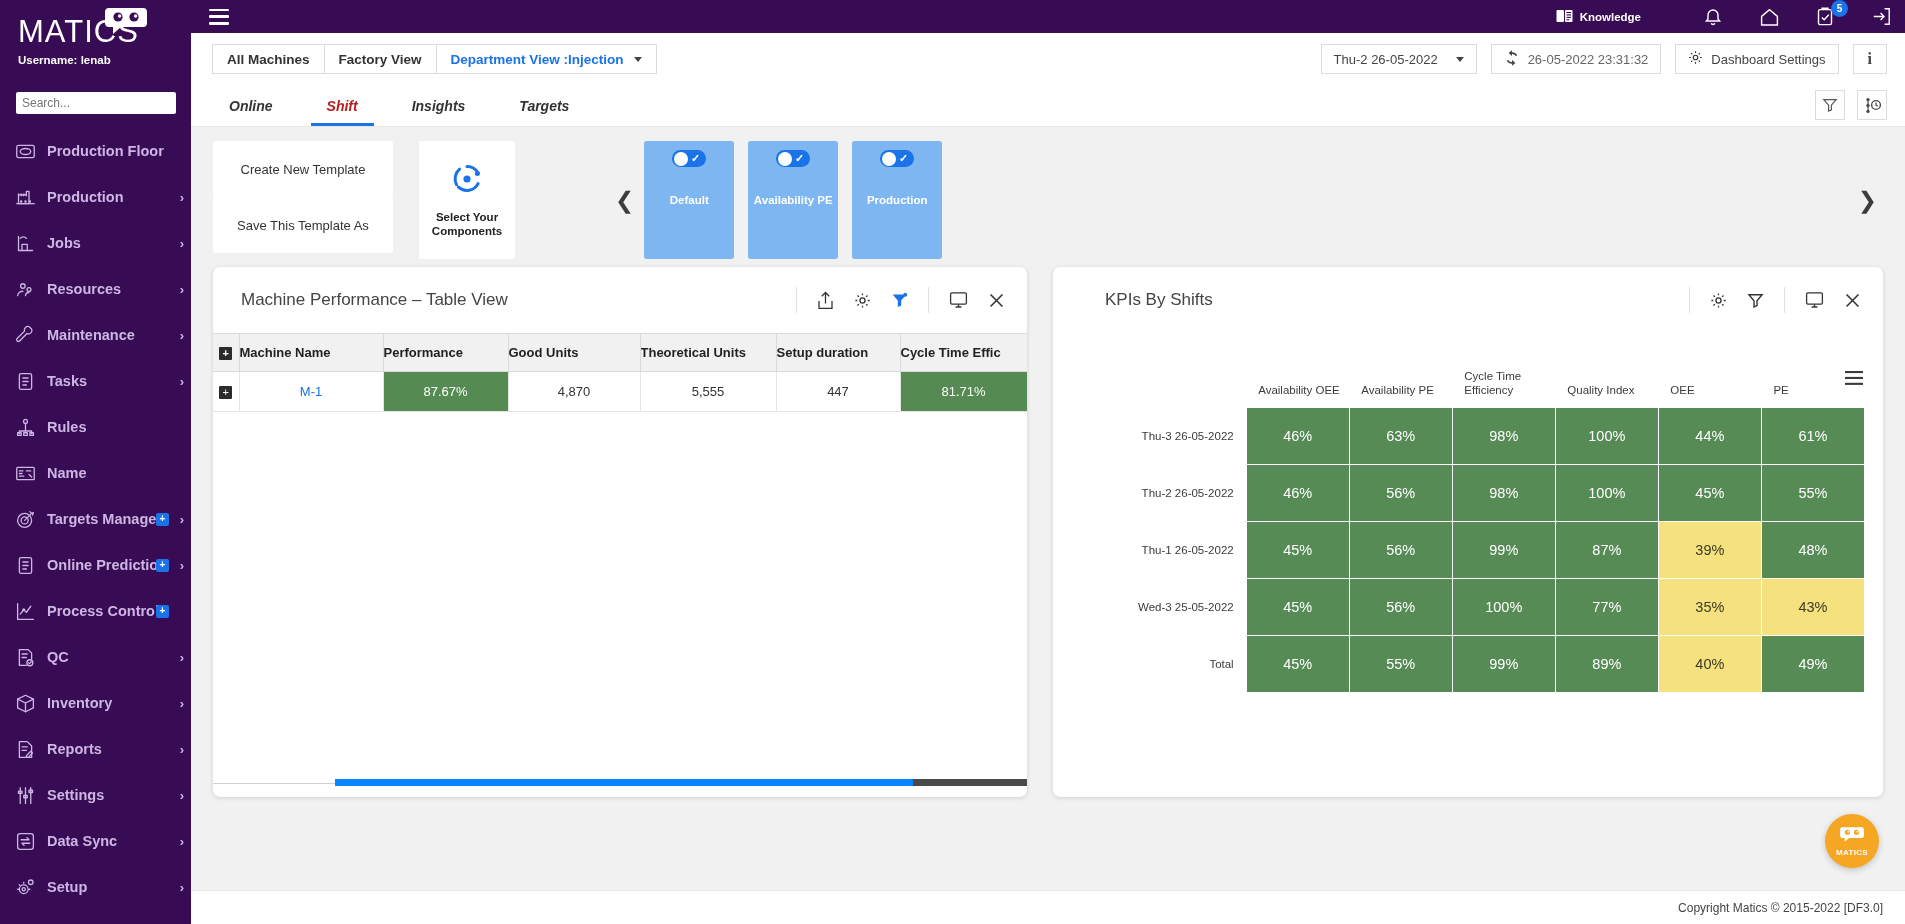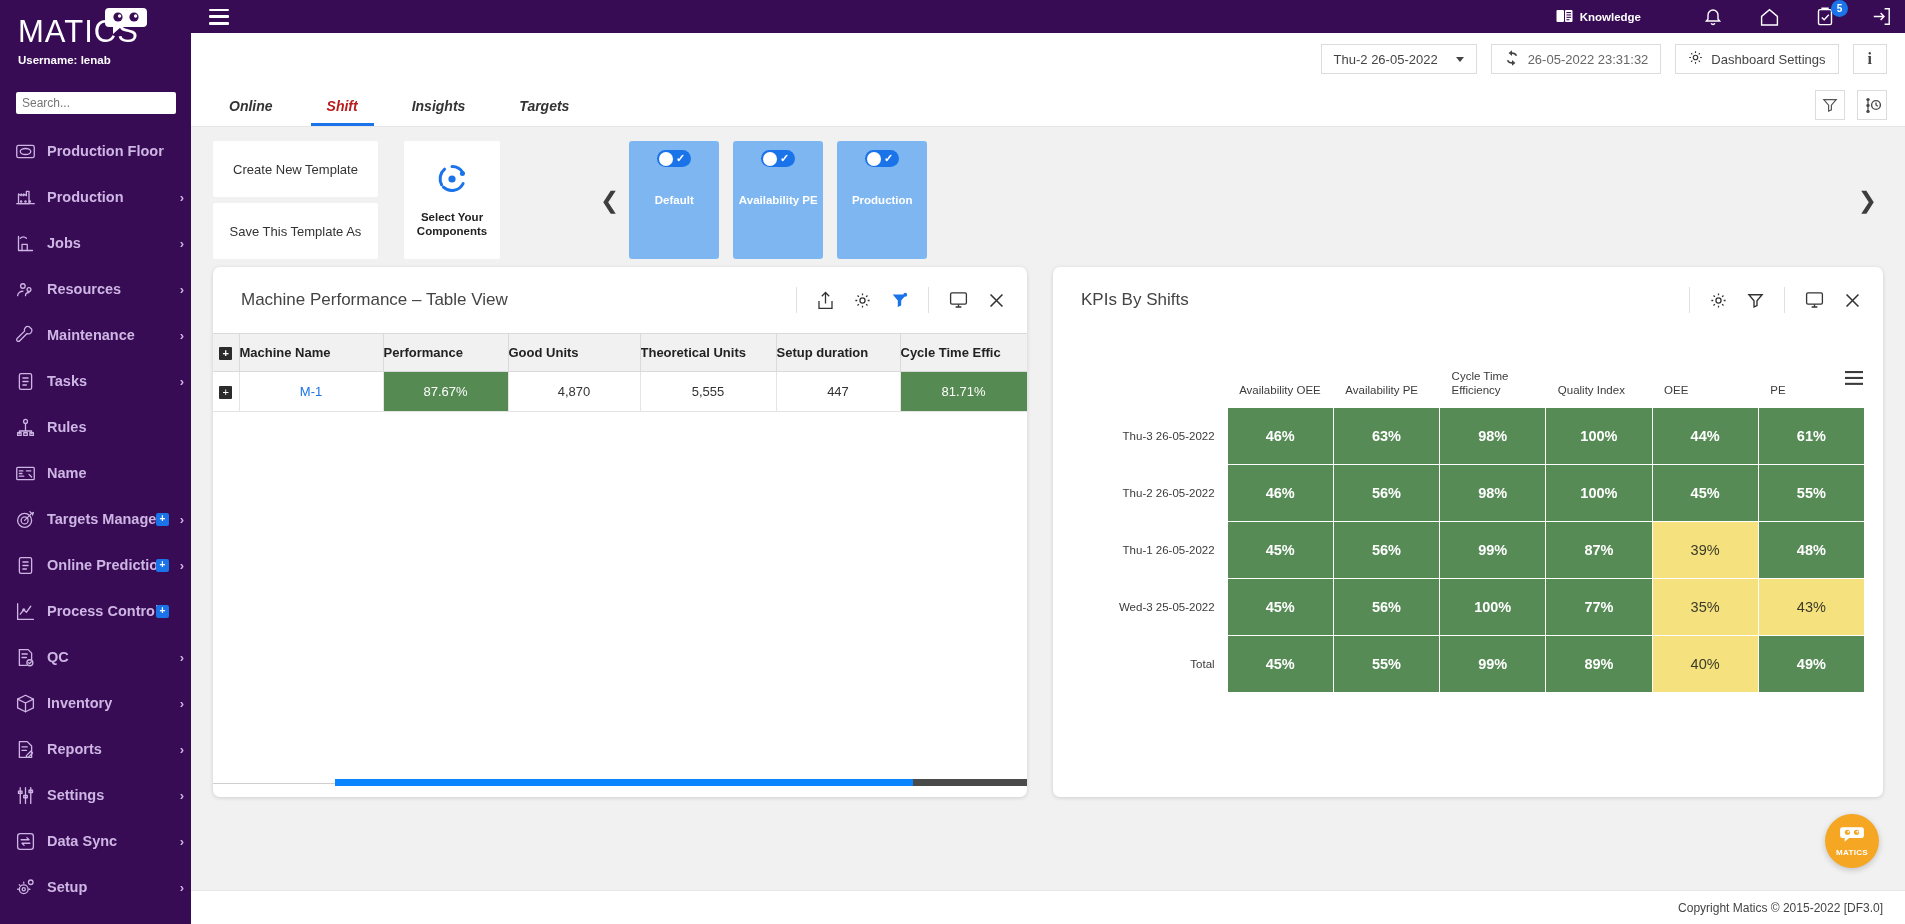--- a/index.html
+++ b/index.html
@@ -116,21 +116,21 @@
     width: 30px; height: 30px; border: 1px solid #dcdcdc; background: #fff;
     display: flex; align-items: center; justify-content: center;
     margin: 0 0 6px 12px; cursor: pointer;
   }
 
   
   .templates {
     display: flex; align-items: flex-start; padding: 14px 18px 6px 22px;
     gap: 0; position: relative; height: 134px;
   }
-  .tpl-stack { display:flex; flex-direction:column; gap: 6px; width: 165px; }
+  .tpl-stack { display:flex; flex-direction:column; width: 180px; }
   .tpl-btn {
     background:#fff; height: 56px; display:flex; align-items:center;
     justify-content:center; font-size: 13px; color:#333; cursor:pointer;
     border-radius: 2px;
   }
   .components-card {
     width: 96px; height: 118px; background:#fff; margin-left: 26px;
     display:flex; flex-direction:column; align-items:center; justify-content:center;
     gap: 10px; cursor:pointer; border-radius: 2px;
   }
@@ -166,21 +166,21 @@
   }
   .carousel-spacer { flex: 1; }
 
   
   .panels { display: flex; gap: 26px; padding: 6px 22px 0 22px; flex: 1; min-height: 0; }
   .panel {
     background: #fff; border-radius: 7px; box-shadow: 0 1px 4px rgba(0,0,0,.14);
     display: flex; flex-direction: column; overflow: hidden;
   }
   .panel-left { width: 814px; flex: 0 0 814px; height: 530px; }
-  .panel-right { flex: 1; height: 530px; }
+  .panel-right { flex: 1; height: 530px; padding-left: 24px; }
   .panel-head {
     height: 66px; display:flex; align-items:center; padding: 0 22px 0 28px;
     flex: 0 0 66px;
   }
   .panel-title { font-size: 17px; color: #444; }
   .panel-head-spacer { flex: 1; }
   .panel-icons { display:flex; align-items:center; gap: 20px; }
   .pdiv { width: 1px; height: 26px; background: #e0e0e0; }
   .p-ico { cursor: pointer; display:flex; align-items:center; justify-content:center; }
 
@@ -222,21 +222,21 @@
     width: 78px;
   }
   .kpi-table td.rowhead {
     font-size: 11.5px; color: #3b3b3b; text-align: right; padding-right: 12px;
     white-space: nowrap; border: 0;
   }
   .kpi-table td.cell {
     text-align: center; font-size: 14.5px; color: #fff; height: 57px;
     border: 1px solid #ffffff;
   }
-  .kpi-table td.cell.green { background: #578b56; font-weight: bold; }
+  .kpi-table td.cell.green { background: #578b56; }
   .kpi-table td.cell.yellow { background: #f5e27f; color: #3a3a28; }
 
   
   .footer {
     height: 34px; background: #fff; display:flex; align-items:center;
     justify-content: flex-end; padding-right: 22px; flex: 0 0 34px;
     font-size: 12px; color: #444; border-top: 1px solid #e8e8e8;
   }
   .chat-bubble {
     position: absolute; right: 26px; bottom: 56px; width: 54px; height: 54px;
@@ -510,20 +510,28 @@
             <path d="M12.6 1.8h4.6v15.4h-4.6"></path>
             <path d="M1.8 9.5h10.2M8.6 6.1l3.4 3.4-3.4 3.4"></path>
           </svg>
         </div>
       </div>
     </div>
 
     <div class="content-scroll">
 
       <div class="toolbar">
+        <div class="btn-group">
+          <div class="seg-btn">All Machines</div>
+          <div class="seg-btn">Factory View</div>
+          <div class="seg-btn active">
+            <span>Department View :Injection</span>
+            <span class="caret-down"></span>
+          </div>
+        </div>
         <div class="toolbar-spacer"></div>
 
         <div class="tb-btn">
           <span>Thu-2 26-05-2022</span>
           <span class="caret-down"></span>
         </div>
 
         <div class="tb-btn">
           <span>
             <svg width="16" height="16" viewBox="0 0 16 16" fill="#444">

